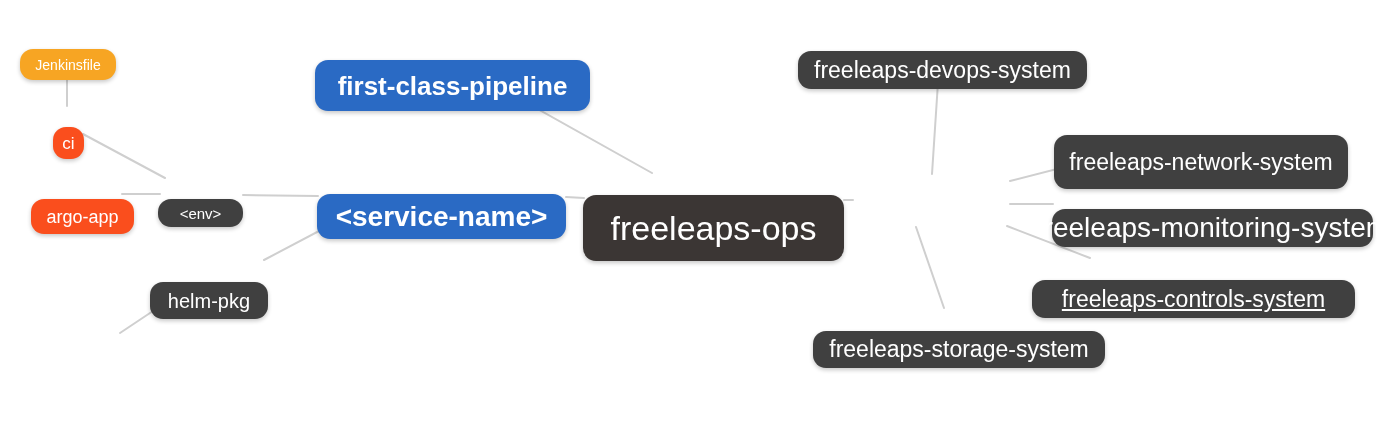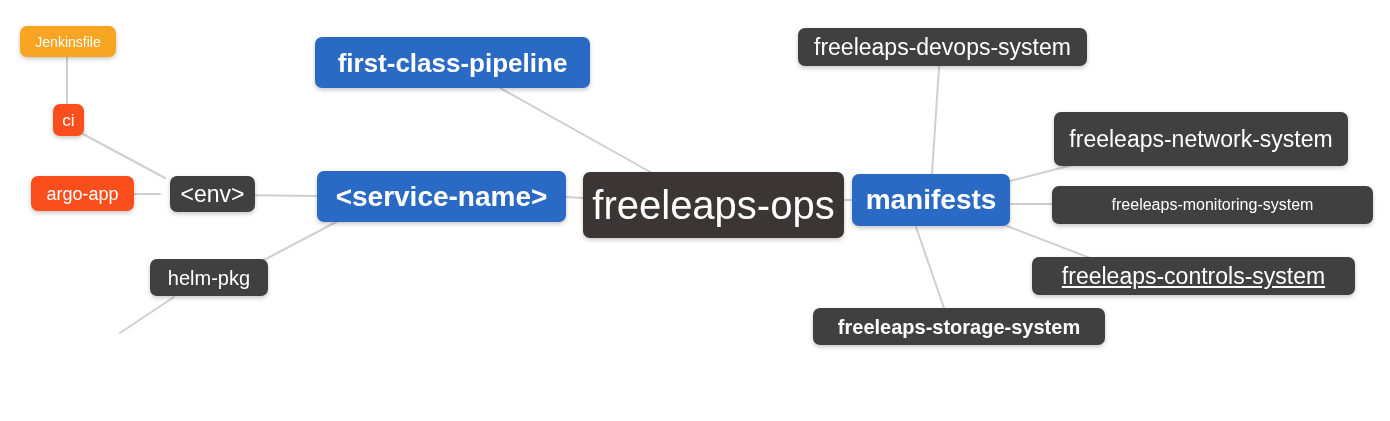--- a/index.html
+++ b/index.html
@@ -32,25 +32,26 @@
     fill: none;
   }
   .node {
     position: absolute;
     z-index: 2;
     display: flex;
     align-items: center;
     justify-content: center;
     box-sizing: border-box;
     color: #ffffff;
-    border-radius: 7px;
+    border-radius: 13px;
     white-space: nowrap;
     box-shadow: 0 2px 4px rgba(0,0,0,0.22);
     cursor: default;
     line-height: 1;
+    margin-top: 23px;
   }
   .c-dark   { background: #3b3634; }
   .c-blue   { background: #2a6ac4; font-weight: bold; }
   .c-green  { background: #404040; }
   .c-red    { background: #fa4e1d; }
   .c-orange { background: #f7a523; }
 </style>
 </head>
 <body>
 
@@ -72,36 +73,35 @@
     <line x1="1007" y1="226" x2="1090" y2="258"></line>
     <line x1="916" y1="227" x2="944" y2="308"></line>
   </svg>
 
   <div class="node c-orange" style="left:20px; top:26px; width:96px; height:31px; font-size:14px;">Jenkinsfile</div>
 
   <div class="node c-red" style="left:53px; top:104px; width:31px; height:32px; font-size:17px;">ci</div>
 
   <div class="node c-red" style="left:31px; top:176px; width:103px; height:35px; font-size:18px;">argo-app</div>
 
-  <div class="node c-green" style="left:170px; top:176px; width:85px; height:36px; font-size:23px;">&lt;env&gt;</div>
+  <div class="node c-green" style="left:158px; top:176px; width:85px; height:28px; font-size:15px;">&lt;env&gt;</div>
 
   <div class="node c-green" style="left:150px; top:259px; width:118px; height:37px; font-size:20px;">helm-pkg</div>
 
 
   <div class="node c-blue" style="left:315px; top:37px; width:275px; height:51px; font-size:26px;">first-class-pipeline</div>
 
-  <div class="node c-blue" style="left:317px; top:171px; width:249px; height:51px; font-size:28px;">&lt;service-name&gt;</div>
+  <div class="node c-blue" style="left:317px; top:171px; width:249px; height:45px; font-size:28px;">&lt;service-name&gt;</div>
 
-  <div class="node c-dark" style="left:583px; top:172px; width:261px; height:66px; font-size:40px;">freeleaps-ops</div>
+  <div class="node c-dark" style="left:583px; top:172px; width:261px; height:66px; font-size:34px;">freeleaps-ops</div>
 
-  <div class="node c-blue" style="left:852px; top:174px; width:158px; height:52px; font-size:28px;">manifests</div>
 
   <div class="node c-green" style="left:798px; top:28px; width:289px; height:38px; font-size:23px;">freeleaps-devops-system</div>
 
   <div class="node c-green" style="left:1054px; top:112px; width:294px; height:54px; font-size:23px;">freeleaps-network-system</div>
 
-  <div class="node c-green" style="left:1052px; top:186px; width:321px; height:38px; font-size:16px;">freeleaps-monitoring-system</div>
+  <div class="node c-green" style="left:1052px; top:186px; width:321px; height:38px; font-size:28px;">freeleaps-monitoring-system</div>
 
   <div class="node c-green" style="left:1032px; top:257px; width:323px; height:38px; font-size:23px;text-decoration:underline;">freeleaps-controls-system</div>
 
-  <div class="node c-green" style="left:813px; top:308px; width:292px; height:37px; font-size:20px;font-weight:bold;">freeleaps-storage-system</div>
+  <div class="node c-green" style="left:813px; top:308px; width:292px; height:37px; font-size:23px;">freeleaps-storage-system</div>
 
 </div>
 
 </body></html>

